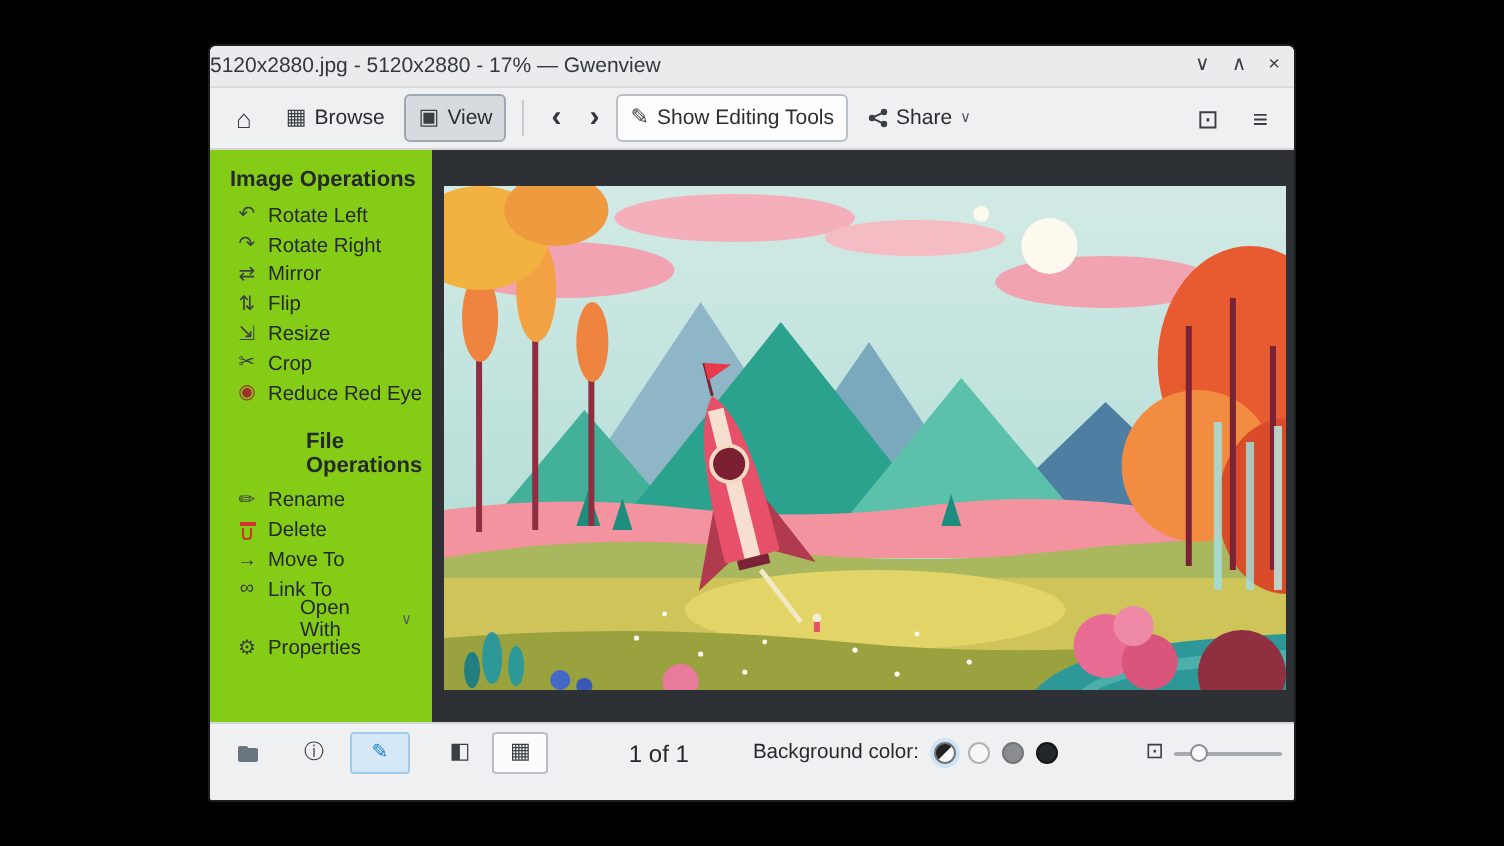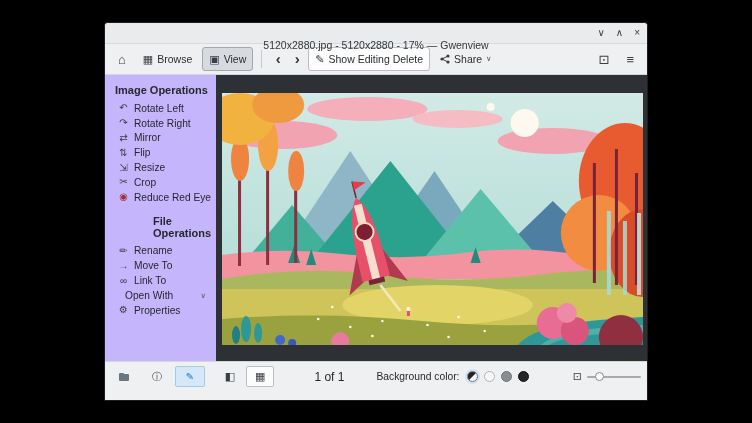--- a/index.html
+++ b/index.html
@@ -2,47 +2,47 @@
 <html><head>
 <meta charset="utf-8">
 <style>
   html,body{margin:0;padding:0;width:752px;height:423px;background:#000;overflow:hidden;
     font-family:"Liberation Sans","DejaVu Sans",sans-serif;-webkit-font-smoothing:antialiased;}
   .window{position:absolute;left:104px;top:22px;width:544px;height:379px;background:#eff0f1;
     border:1px solid #1b1d1f;border-radius:4px 4px 2px 2px;box-shadow:0 10px 30px rgba(0,0,0,.65);
     display:flex;flex-direction:column;overflow:hidden;box-sizing:border-box;}
   
   .titlebar{height:20px;flex:0 0 20px;position:relative;background:#e9ebec;border-bottom:1px solid #d8dadb;}
-  .title{position:absolute;left:0;right:0;top:12px;height:20px;line-height:20px;text-align:center;
+  .title{position:absolute;left:0;right:0;top:0;height:20px;line-height:20px;
     font-size:10.5px;color:#33383c;pointer-events:none;}
   .win-controls{position:absolute;right:7px;top:0;height:20px;display:flex;align-items:center;gap:11px;}
   .wbtn{font-size:10px;color:#3a3e42;line-height:1;cursor:default;}
   
   .toolbar{height:30px;flex:0 0 30px;display:flex;align-items:center;padding:0 6px;gap:3px;
     background:#eff0f1;border-bottom:1px solid #d4d6d8;}
   .tbtn{display:inline-flex;align-items:center;gap:4px;height:22px;padding:0 6px;border-radius:3px;
     font-size:10.5px;color:#2a2e31;border:1px solid transparent;}
   .tbtn.active{background:#d7dbdf;border-color:#9fa8b0;}
   .tbtn.framed{background:#fdfdfd;border-color:#b9bfc5;}
   .glyph{font-size:11px;color:#3a3f44;line-height:1;}
   .glyph.big{font-size:13px;}
   .separator{width:1px;height:18px;background:#c7cacc;margin:0 5px;}
   .navbtn{width:16px;text-align:center;font-size:15px;font-weight:bold;color:#34383c;line-height:22px;}
   .spacer{flex:1;}
   .chev{font-size:7.5px;color:#555a5e;line-height:1;}
   
   .main{flex:1;display:flex;min-height:0;}
-  .sidebar{width:111px;flex:0 0 111px;background:#c4b5fd;overflow:hidden;}
+  .sidebar{width:111px;flex:0 0 111px;background:#84cc16;overflow:hidden;}
   .section-title{font-size:11px;font-weight:bold;color:#26292c;margin:9px 0 5px 10px;}
   .section-title.second{margin-top:10px;margin-left:48px;}
   .op{height:14.8px;display:flex;align-items:center;gap:4px;padding-left:12px;font-size:10.2px;color:#26292c;}
   .g{flex:0 0 13px;width:13px;text-align:center;font-size:10px;color:#3a3f44;line-height:1;}
   .g.dkred{color:#a03030;}
   .op .chev{margin-left:auto;margin-right:10px;}
-  .op.openwith{padding-left:20px;}
+  .op.openwith{padding-left:45px;}
   
   .shape{flex:0 0 13px;width:13px;height:11px;position:relative;display:inline-block;color:#3a3f44;}
   .trash::before{content:"";position:absolute;left:2.5px;right:2.5px;top:1px;height:1.5px;background:currentColor;}
   .trash::after{content:"";position:absolute;left:4px;right:4px;top:3.5px;bottom:1px;
     border:1px solid currentColor;border-top:none;border-radius:0 0 2px 2px;}
   .shape.red{color:#d0342c;}
   .copy::before{content:"";position:absolute;right:1.5px;top:0;width:6px;height:6.5px;border:1px solid currentColor;}
   .copy::after{content:"";position:absolute;left:1.5px;bottom:0;width:6px;height:6.5px;border:1px solid currentColor;background:#eff0f1;}
   .folder{color:#6a7580;}
   .folder::before{content:"";position:absolute;left:1px;top:1.5px;width:5px;height:2px;background:currentColor;border-radius:1px 1px 0 0;}
@@ -102,21 +102,21 @@
       </span>
       <span class="tbtn active">
         <span class="glyph">▣</span>
         <span>View</span>
       </span>
       <span class="separator"></span>
       <span class="navbtn">‹</span>
       <span class="navbtn">›</span>
       <span class="tbtn framed">
         <span class="glyph">✎</span>
-        <span>Show Editing Delete</span>
+        <span>Show Editing Tools</span>
       </span>
       <span class="tbtn">
         <svg class="share-svg" width="10" height="10" viewBox="0 0 10 10">
           <path d="M2.8,4.6 L7.2,2.4 M2.8,5.4 L7.2,7.6" stroke="currentColor" stroke-width="1" fill="none"></path>
           <circle cx="8" cy="2" r="1.6" fill="currentColor"></circle>
           <circle cx="2" cy="5" r="1.6" fill="currentColor"></circle>
           <circle cx="8" cy="8" r="1.6" fill="currentColor"></circle>
         </svg>
         <span>Share</span>
         <span class="chev">∨</span>
@@ -162,20 +162,24 @@
         <div class="op">
           <span class="g dkred">◉</span>
           <span>Reduce Red Eye</span>
         </div>
 
         <div class="section-title second">File Operations</div>
 
         <div class="op">
           <span class="g">✏</span>
           <span>Rename</span>
+        </div>
+        <div class="op">
+          <span class="shape trash red"></span>
+          <span>Delete</span>
         </div>
         <div class="op">
           <span class="g">→</span>
           <span>Move To</span>
         </div>
         <div class="op">
           <span class="g">∞</span>
           <span>Link To</span>
         </div>
         <div class="op openwith">

